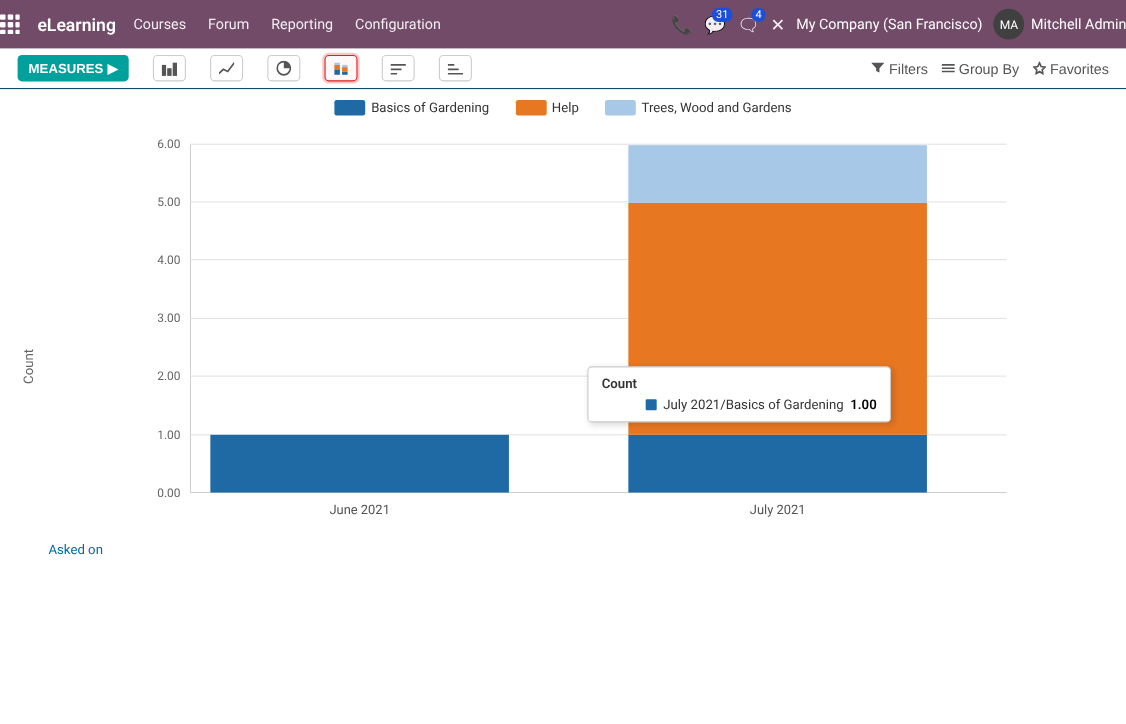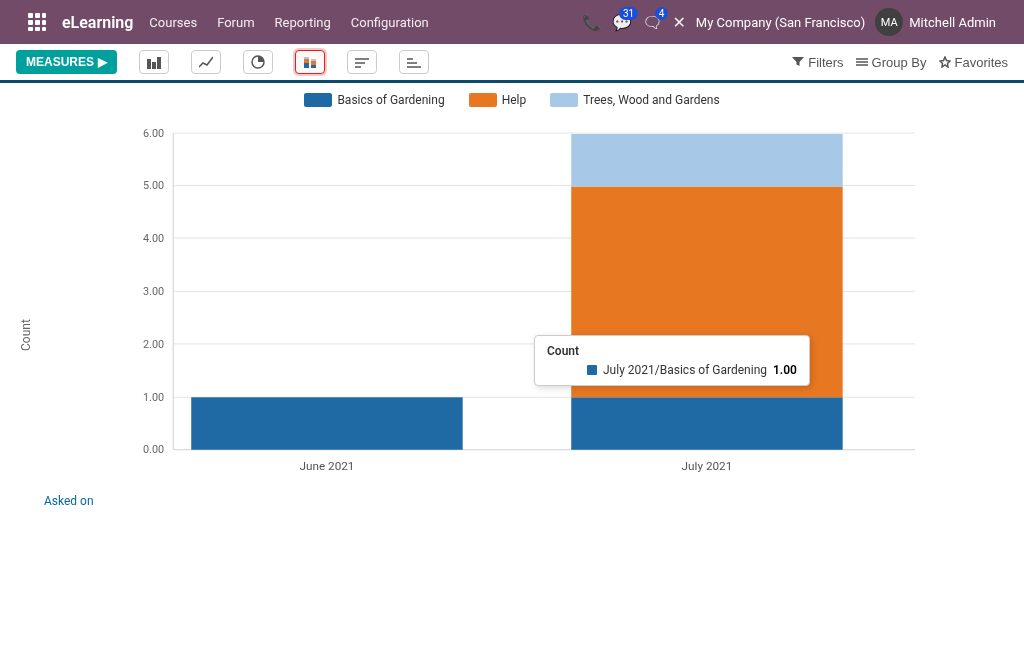--- a/index.html
+++ b/index.html
@@ -5,21 +5,21 @@
     * { margin: 0; padding: 0; box-sizing: border-box; }
     body { font-family: -apple-system, BlinkMacSystemFont, 'Segoe UI', Roboto, sans-serif; font-size: 13px; background: #fff; width: 1024px; height: 658px; overflow: hidden; }
 
     
     .top-nav {
       background: #714B67;
       color: #fff;
       height: 44px;
       display: flex;
       align-items: center;
-      padding: 0 28px;
+      padding: 0 0;
       gap: 16px;
     }
     .top-nav .app-grid { display: flex; align-items: center; gap: 4px; cursor: pointer; }
     .top-nav .app-name { font-size: 16px; font-weight: 600; color: #fff; }
     .top-nav .nav-links { display: flex; gap: 20px; flex: 1; }
     .top-nav .nav-links a { color: #fff; text-decoration: none; font-size: 13px; opacity: 0.9; cursor: pointer; }
     .top-nav .right-items { display: flex; align-items: center; gap: 10px; margin-left: auto; }
     .badge-btn { position: relative; cursor: pointer; }
     .badge { background: #1d4ed8; color: #fff; border-radius: 10px; font-size: 10px; padding: 1px 4px; position: absolute; top: -6px; right: -6px; }
     .nav-icon { color: #fff; font-size: 16px; cursor: pointer; opacity: 0.9; }
@@ -48,21 +48,21 @@
       background: #fff;
     }
     .search-bar input { border: none; outline: none; width: 100%; font-size: 13px; color: #666; }
     .search-icon-btn { cursor: pointer; color: #888; }
 
     
     .toolbar {
       display: flex;
       align-items: center;
       padding: 6px 16px;
-      border-bottom: 3px solid #0c4a6e;
+      border-bottom: 1px solid #0c4a6e;
       gap: 22px;
     }
     .measures-btn {
       background: #00A09D;
       color: #fff;
       border: none;
       border-radius: 4px;
       padding: 5px 10px;
       font-size: 12px;
       font-weight: 600;

